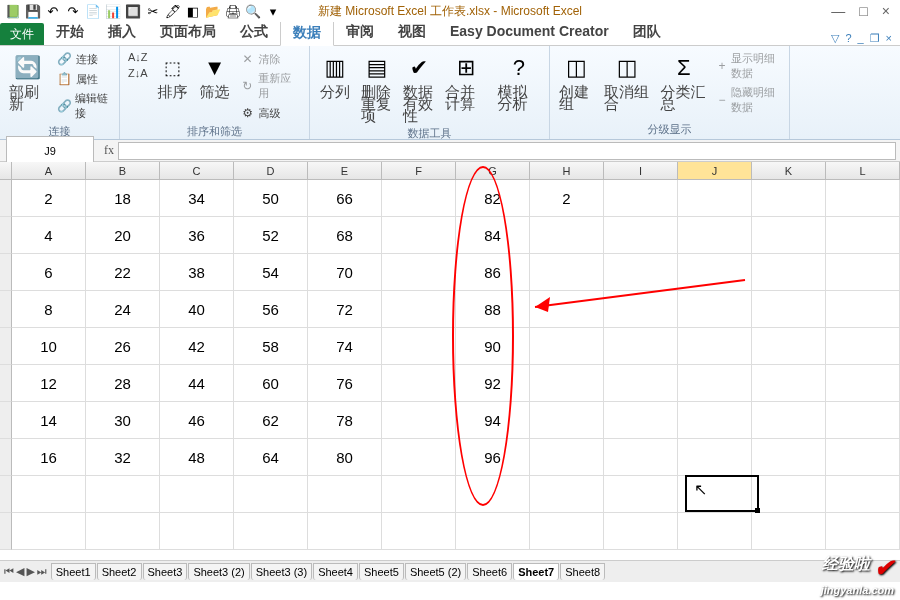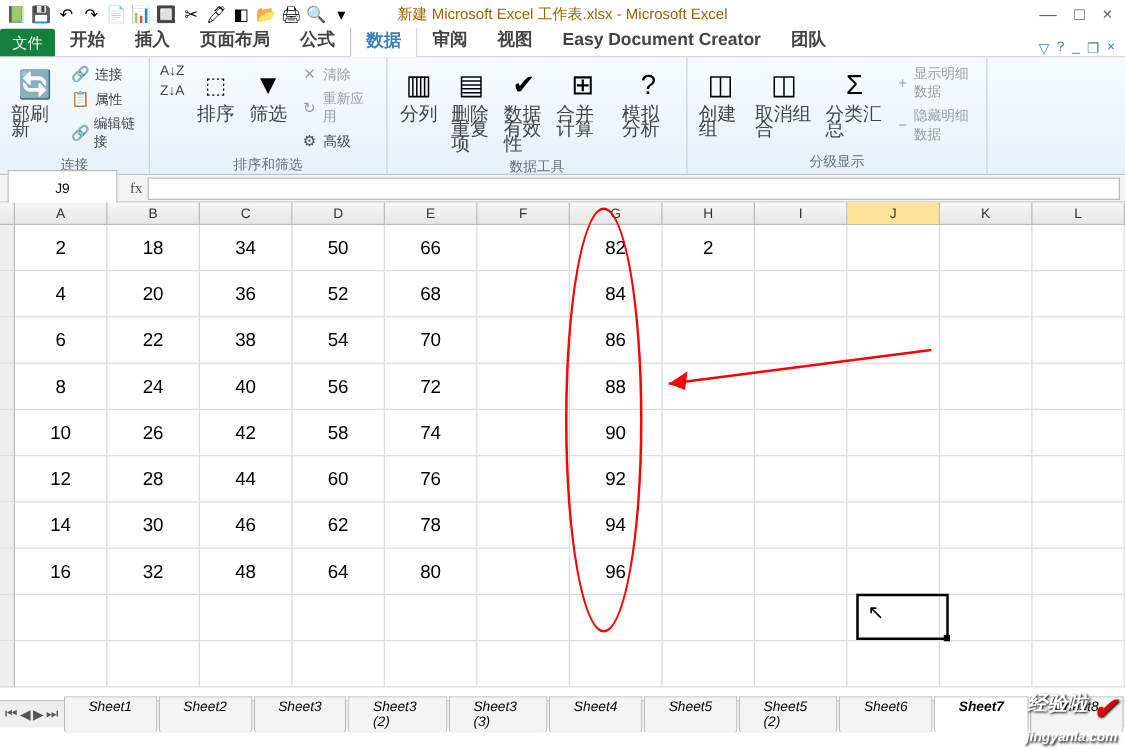--- a/index.html
+++ b/index.html
@@ -46,21 +46,21 @@
 .cell-row { display: flex; height: 37px; }
 .cell { width: 74px; height: 37px; border-right: 1px solid #ddd; border-bottom: 1px solid #ddd; font-size: 15px; font-family: Arial; display: flex; align-items: center; justify-content: center; color: #000; }
 .sel-cell { position: absolute; border: 2px solid #000; pointer-events: none; }
 .sel-handle { position: absolute; width: 5px; height: 5px; background: #000; bottom: -3px; right: -3px; }
 
 .annot-oval { position: absolute; border: 2px solid red; border-radius: 50%; pointer-events: none; }
 .annot-arrow { position: absolute; pointer-events: none; }
 
 .sheet-tabs { height: 22px; display: flex; align-items: center; background: #eee; border-top: 1px solid #ccc; font-size: 11px; }
 .nav-btns { display: flex; gap: 2px; padding: 0 4px; color: #555; }
-.stab { padding: 2px 19px; background: #f4f4f4; border: 1px solid #bbb; border-bottom: none; margin-right: 1px; border-radius: 0 0 3px 3px; cursor: pointer; font-style: italic; }
+.stab { padding: 2px 4px; background: #f4f4f4; border: 1px solid #bbb; border-bottom: none; margin-right: 1px; border-radius: 0 0 3px 3px; cursor: pointer; }
 .stab.active { background: #fff; font-weight: bold; text-align: center; }
 
 .cursor-ptr { position: absolute; font-size: 16px; color: #000; }
 .watermark { position: absolute; right: 6px; bottom: 18px; font-style: italic; font-weight: bold; color: #fff; text-shadow: 1px 1px 2px #000; font-size: 16px; display: flex; align-items: flex-start; gap: 4px; }
 .watermark .chk { color: #d00; font-size: 24px; }
 </style>
 </head>
 <body>
 
 <div class="title-bar">

